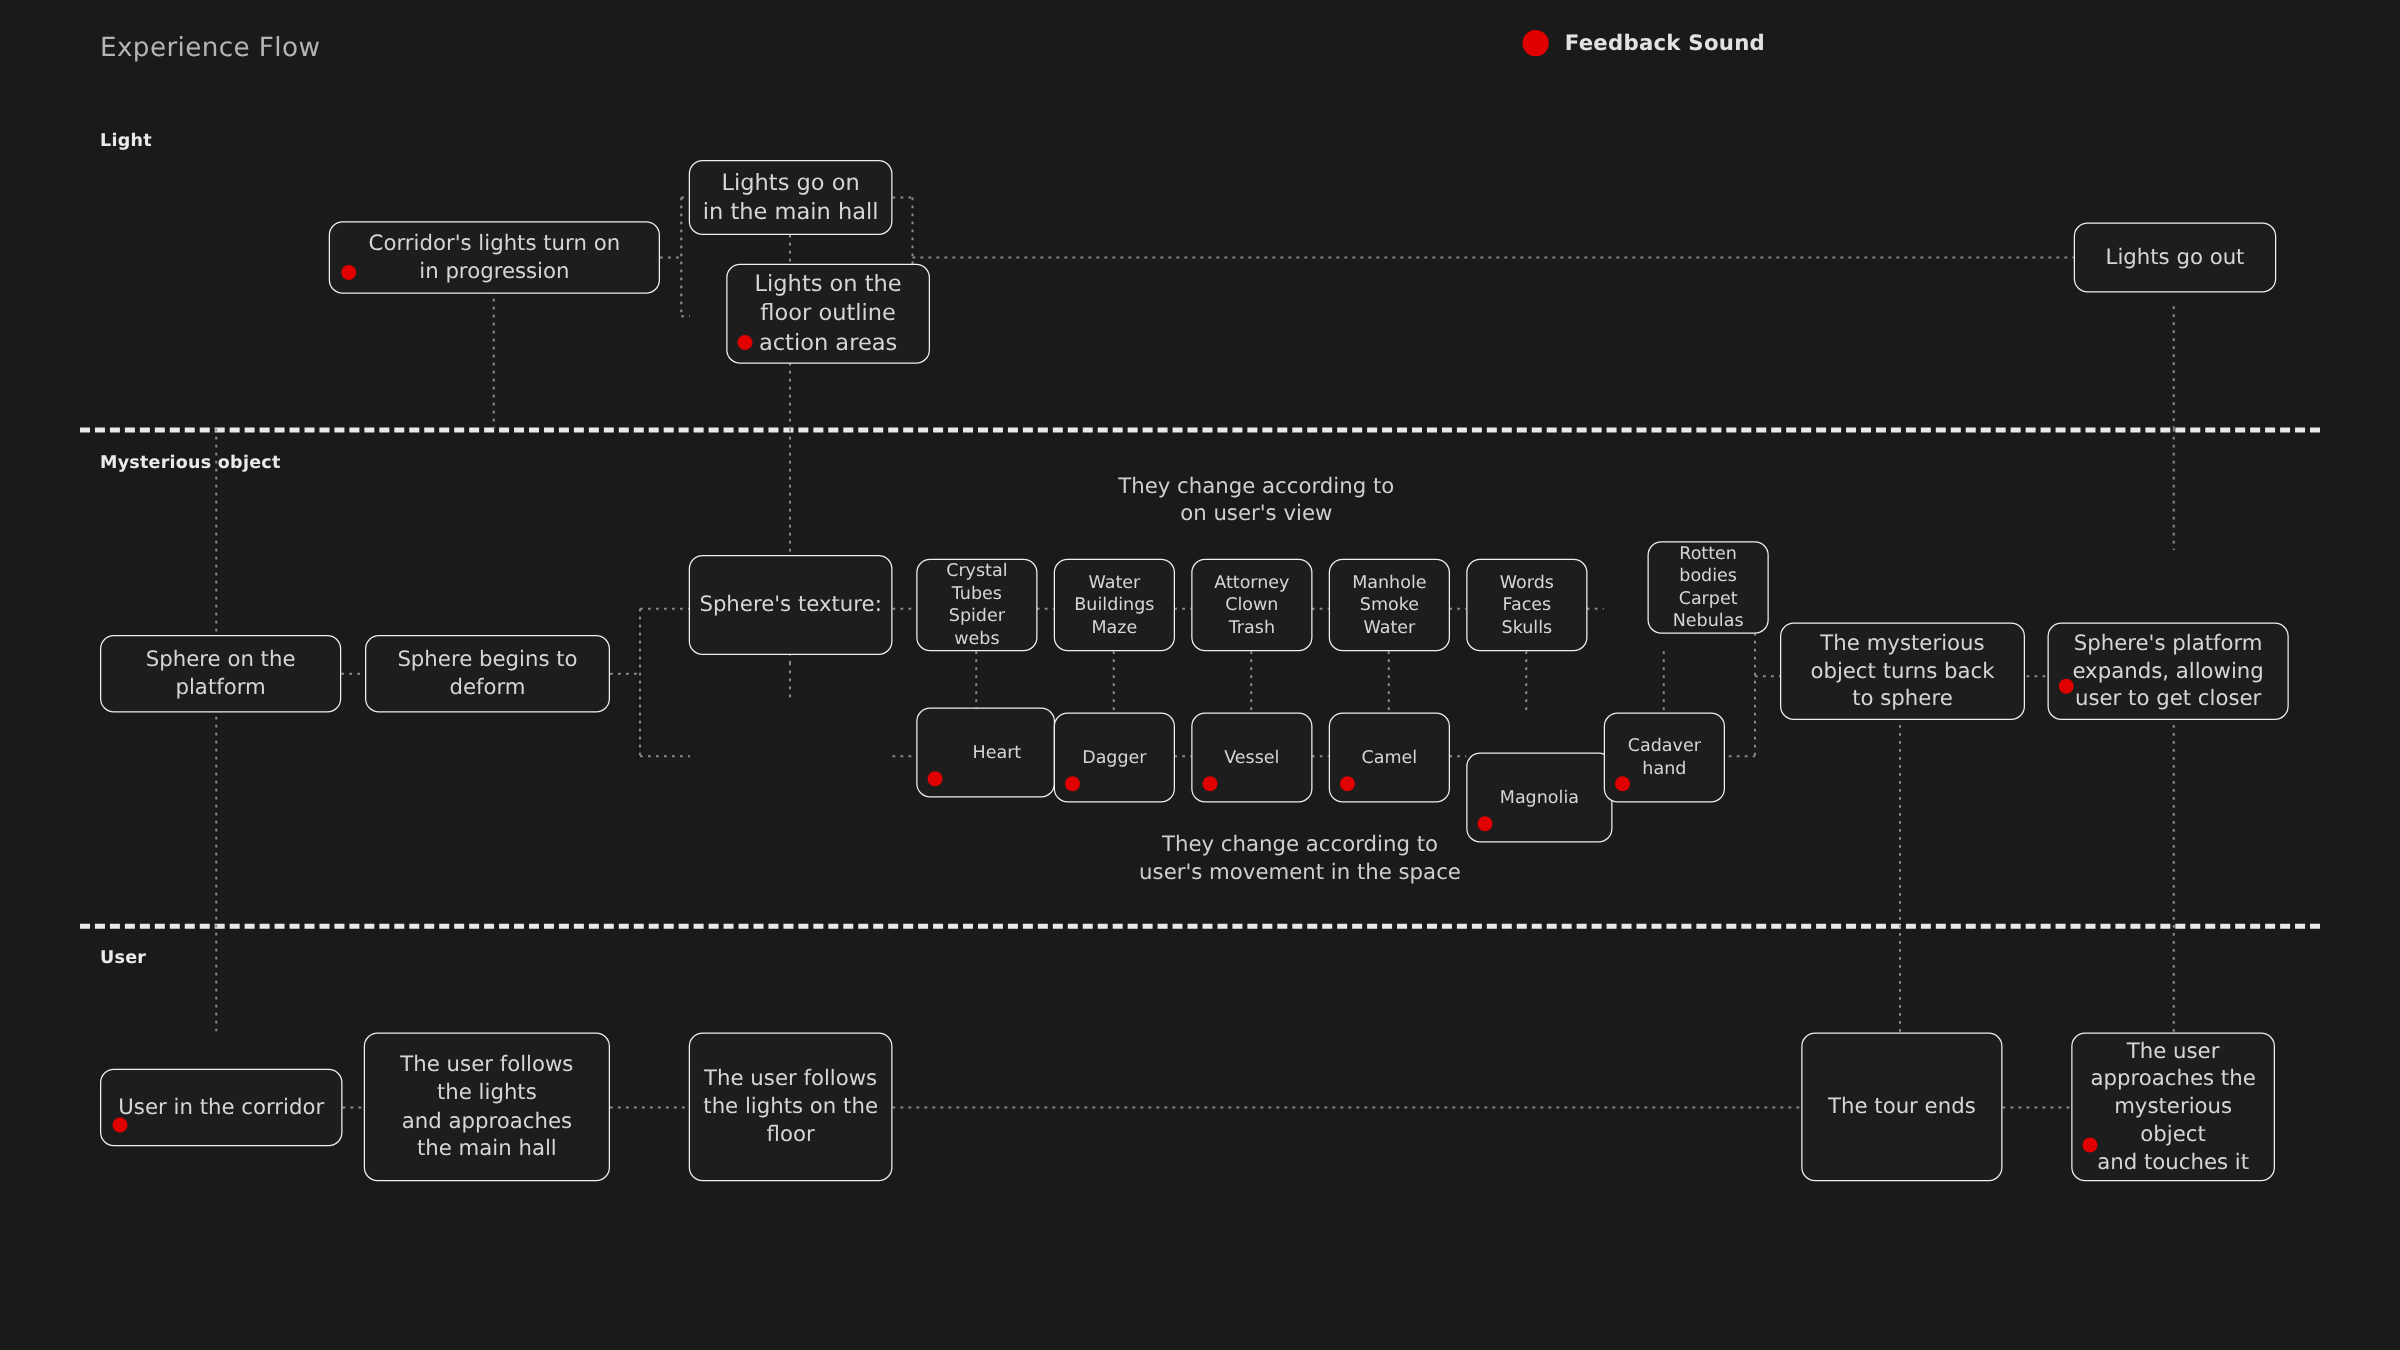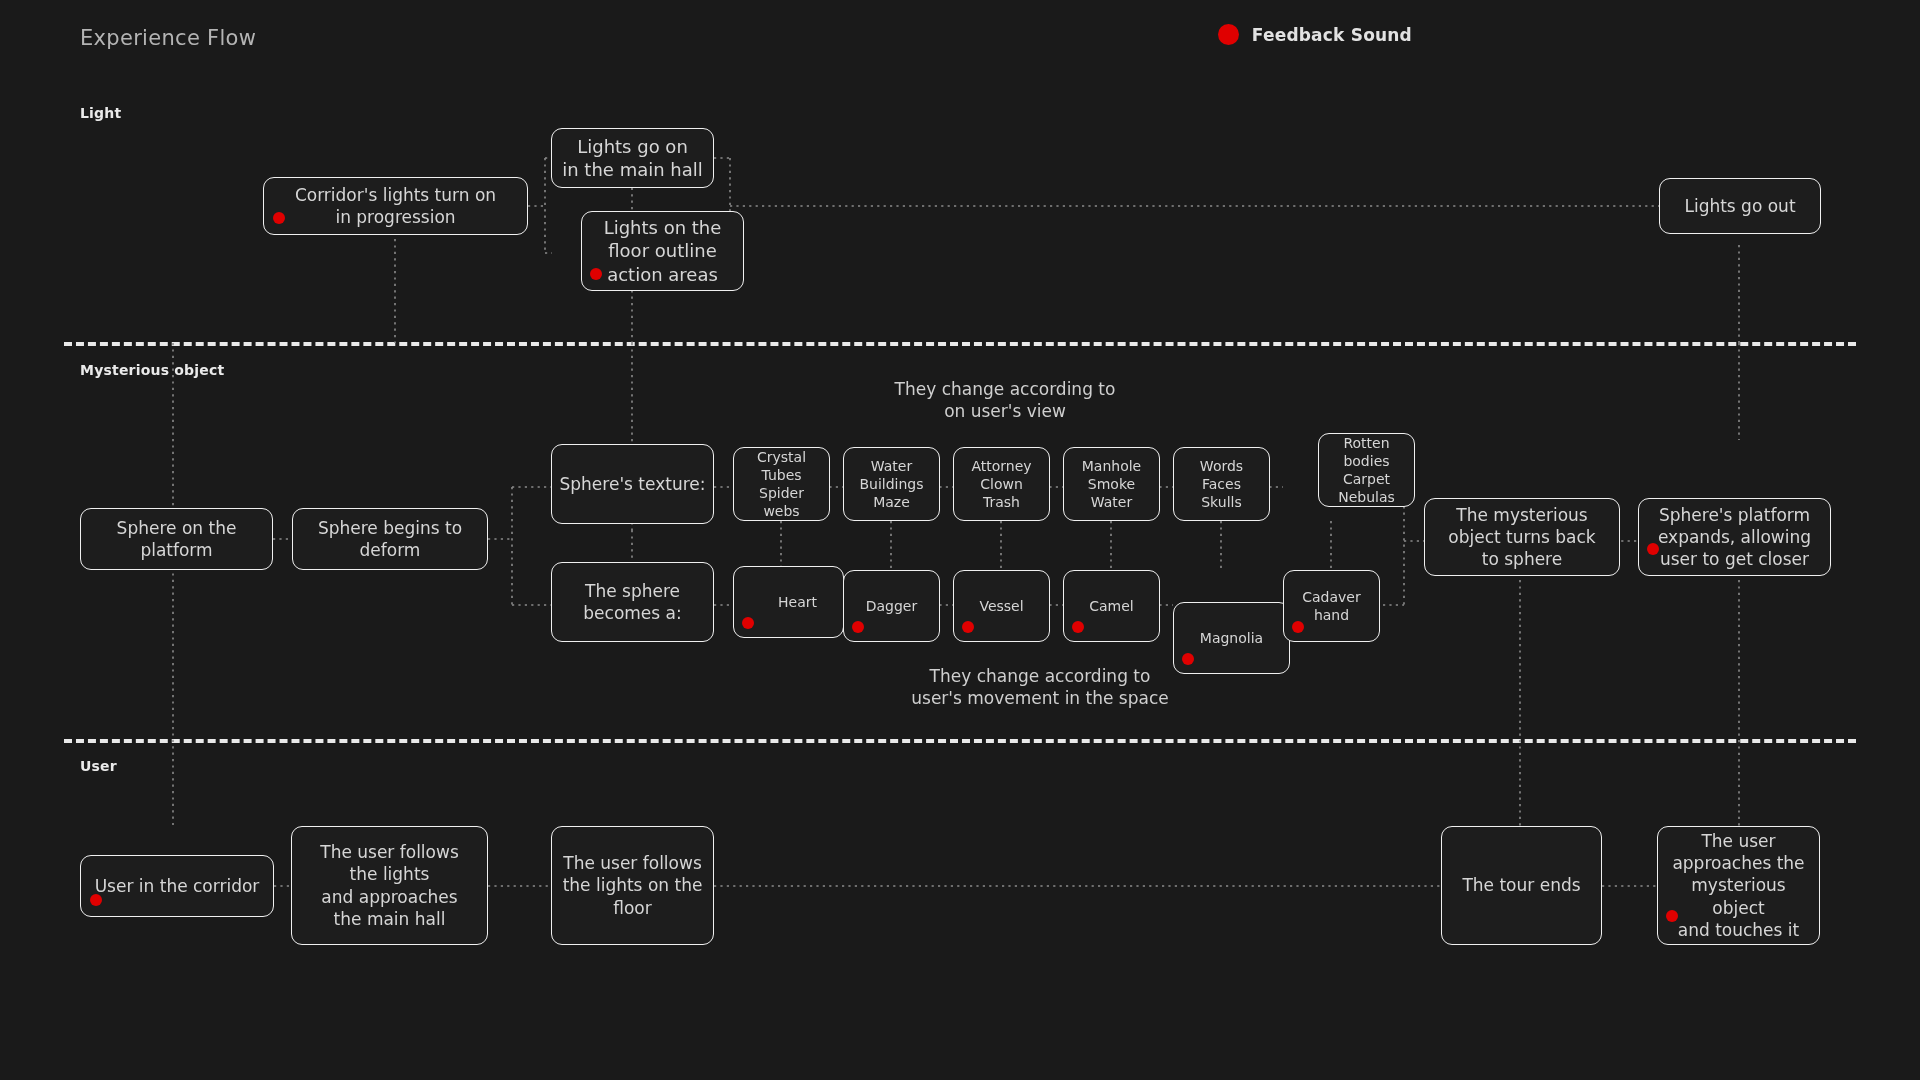--- a/index.html
+++ b/index.html
@@ -237,24 +237,20 @@
 
   <div class="node big" style="left:292px; top:508px; width:196px; height:62px;">
     <span>Sphere begins to
 deform</span>
   </div>
 
   <div class="node big" style="left:551px; top:444px; width:163px; height:80px;">
     <span>Sphere's texture:</span>
   </div>
 
-  <div class="node big" style="left:551px; top:562px; width:163px; height:80px;">
-    <span>The sphere
-becomes a:</span>
-  </div>
 
   <div class="node tiny" style="left:733px; top:447px; width:97px; height:74px;">
     <span>Crystal
 Tubes
 Spider webs</span>
   </div>
   <div class="node tiny" style="left:843px; top:447px; width:97px; height:74px;">
     <span>Water
 Buildings
 Maze</span>

